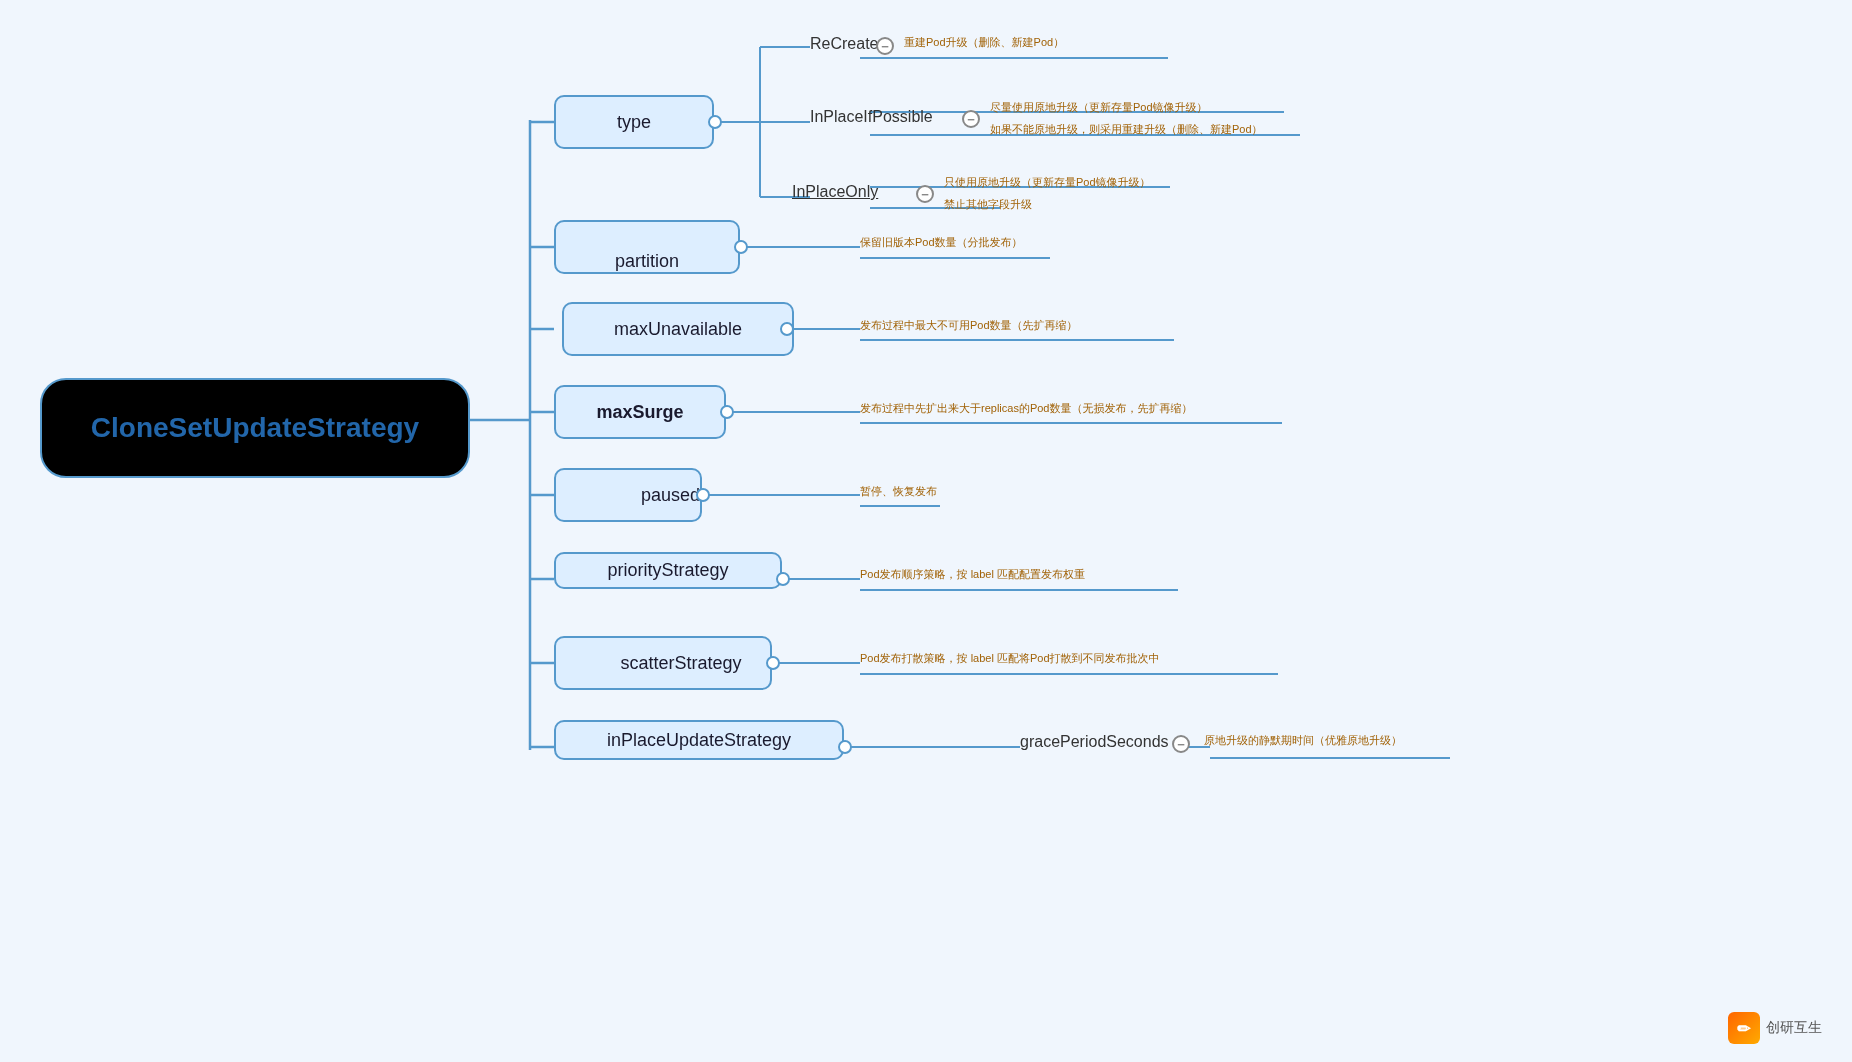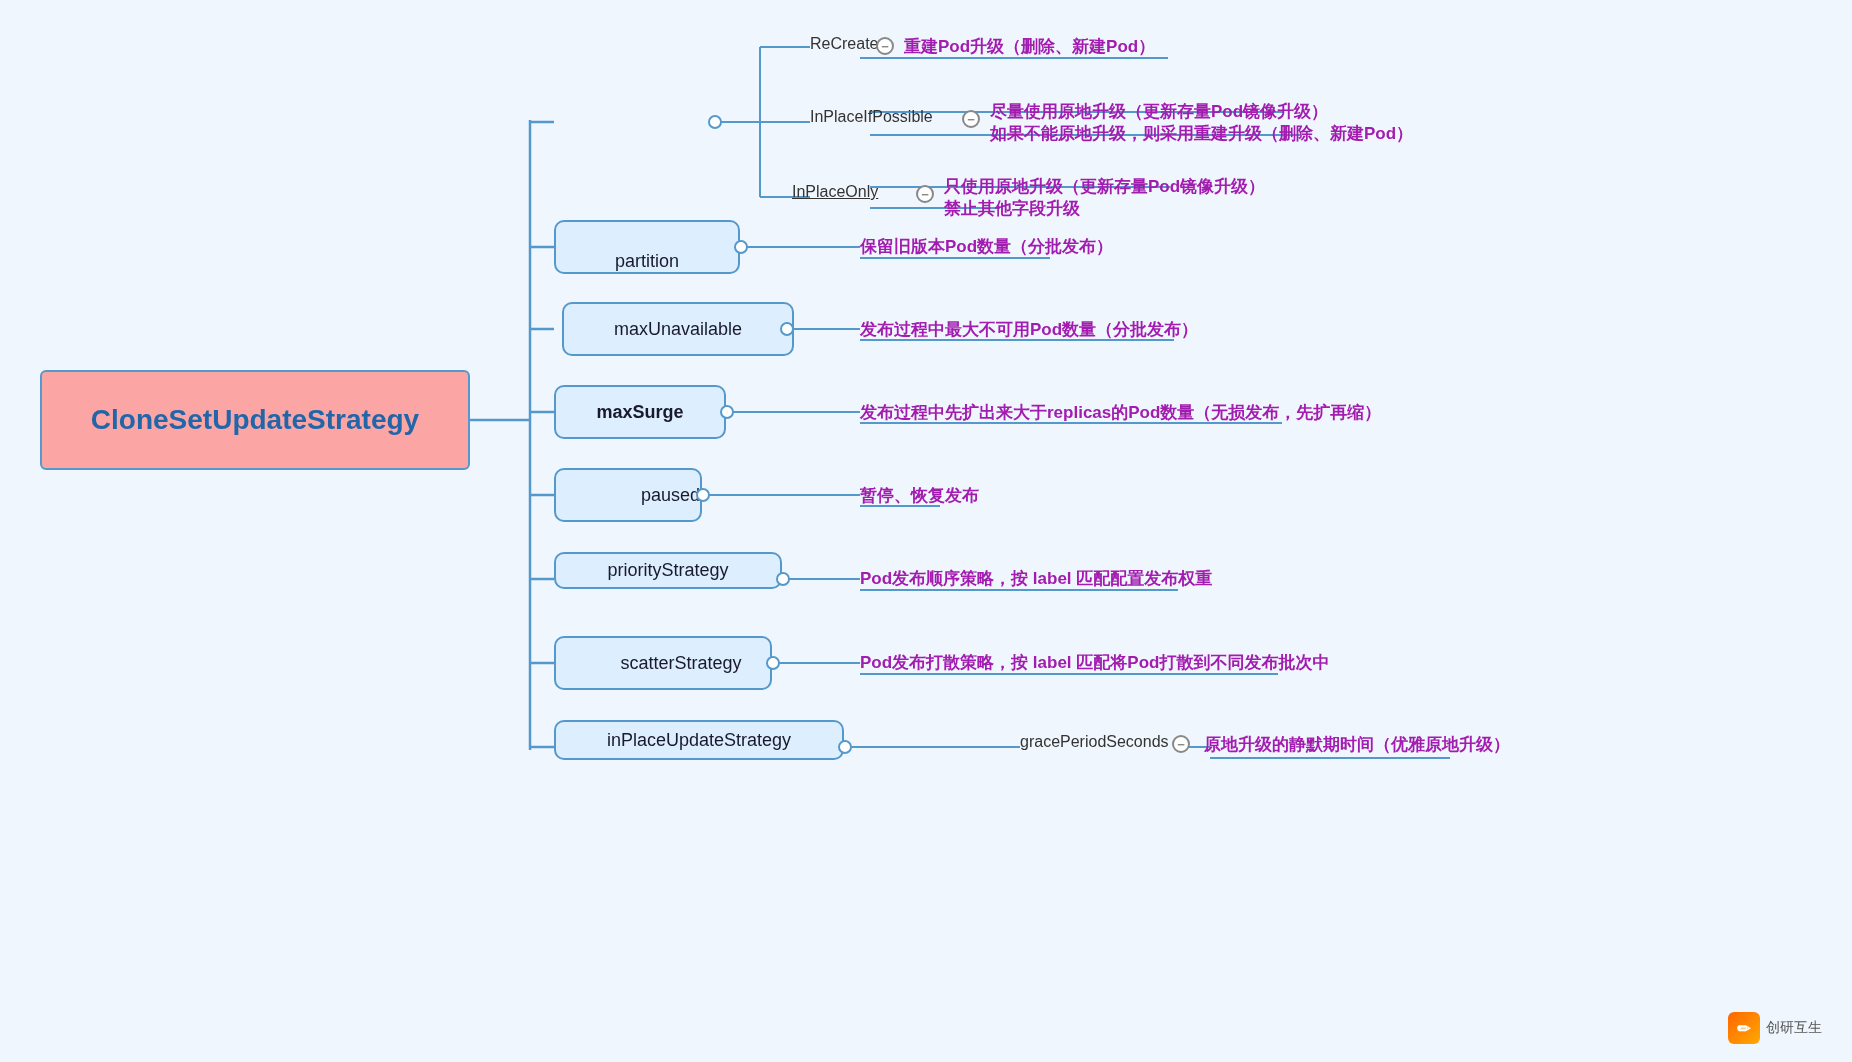--- a/index.html
+++ b/index.html
@@ -14,26 +14,26 @@
     .diagram {
       position: absolute;
       top: 0; left: 0;
       width: 1852px;
       height: 1062px;
     }
     
     .root-node {
       position: absolute;
       left: 40px;
-      top: 370px;
+      top: 378px;
       width: 430px;
       height: 100px;
-      background: #fca5a5;
+      background: #000000;
       border: 2.5px solid #5599cc;
-      border-radius: 6px;
+      border-radius: 26px;
       display: flex;
       align-items: center;
       justify-content: center;
       font-size: 28px;
       font-weight: 600;
       color: #2266aa;
     }
     
     .field-node {
       position: absolute;
@@ -43,23 +43,23 @@
       display: flex;
       align-items: center;
       justify-content: center;
       font-size: 18px;
       font-weight: 500;
       color: #1a1a2e;
     }
     
     .desc {
       position: absolute;
-      color: #a21caf;
-      font-size: 17px;
-      font-weight: 700;
+      color: #a16207;
+      font-size: 11px;
+      font-weight: 400;
       white-space: nowrap;
     }
     
     .sub-label {
       position: absolute;
       font-size: 16px;
       color: #333;
       white-space: nowrap;
     }
     
@@ -191,20 +191,23 @@
 
     <line x1="860" y1="674" x2="1278" y2="674" stroke="#5599cc" stroke-width="2"></line>
 
     <line x1="1210" y1="758" x2="1450" y2="758" stroke="#5599cc" stroke-width="2"></line>
   </svg>
 
   <div class="root-node">
     <span>CloneSetUpdateStrategy</span>
   </div>
 
+  <div class="field-node" style="left:554px; top:95px; width:160px; height:54px;">
+    <span>type</span>
+  </div>
 
   <div class="circle" style="left:708px; top:115px;"></div>
 
   <span class="sub-label" style="left:810px; top:35px;">ReCreate</span>
   <div class="minus-circle" style="left:876px; top:37px;">−</div>
   <span class="desc" style="left:904px; top:35px;">重建Pod升级（删除、新建Pod）</span>
 
   <span class="sub-label" style="left:810px; top:108px;">InPlaceIfPossible</span>
   <div class="minus-circle" style="left:962px; top:110px;">−</div>
   <span class="desc" style="left:990px; top:100px;">尽量使用原地升级（更新存量Pod镜像升级）</span>
@@ -218,21 +221,21 @@
   <div class="field-node" style="left:554px; top:220px; width:186px; height:54px;align-items:flex-end;">
     <span>partition</span>
   </div>
   <div class="circle" style="left:734px; top:240px;"></div>
   <span class="desc" style="left:860px; top:235px;">保留旧版本Pod数量（分批发布）</span>
 
   <div class="field-node" style="left:554px; top:302px; width:232px; height:54px;margin-left:8px;">
     <span>maxUnavailable</span>
   </div>
   <div class="circle" style="left:780px; top:322px;"></div>
-  <span class="desc" style="left:860px; top:318px;">发布过程中最大不可用Pod数量（分批发布）</span>
+  <span class="desc" style="left:860px; top:318px;">发布过程中最大不可用Pod数量（先扩再缩）</span>
 
   <div class="field-node" style="left:554px; top:385px; width:172px; height:54px;font-weight:bold;">
     <span>maxSurge</span>
   </div>
   <div class="circle" style="left:720px; top:405px;"></div>
   <span class="desc" style="left:860px; top:401px;">发布过程中先扩出来大于replicas的Pod数量（无损发布，先扩再缩）</span>
 
   <div class="field-node" style="left:554px; top:468px; width:148px; height:54px;justify-content:flex-end;">
     <span>paused</span>
   </div>

